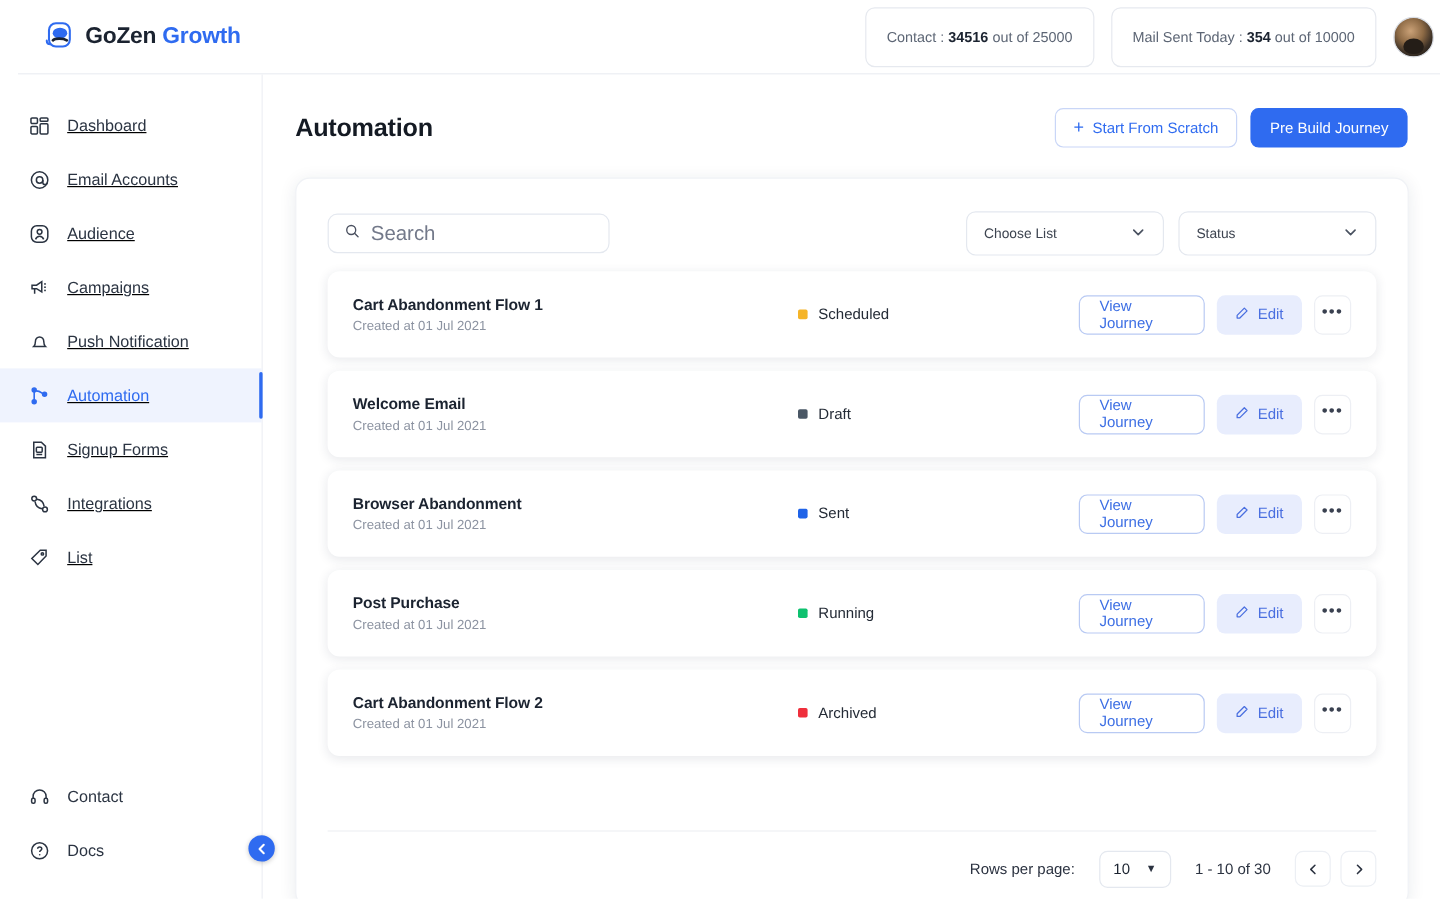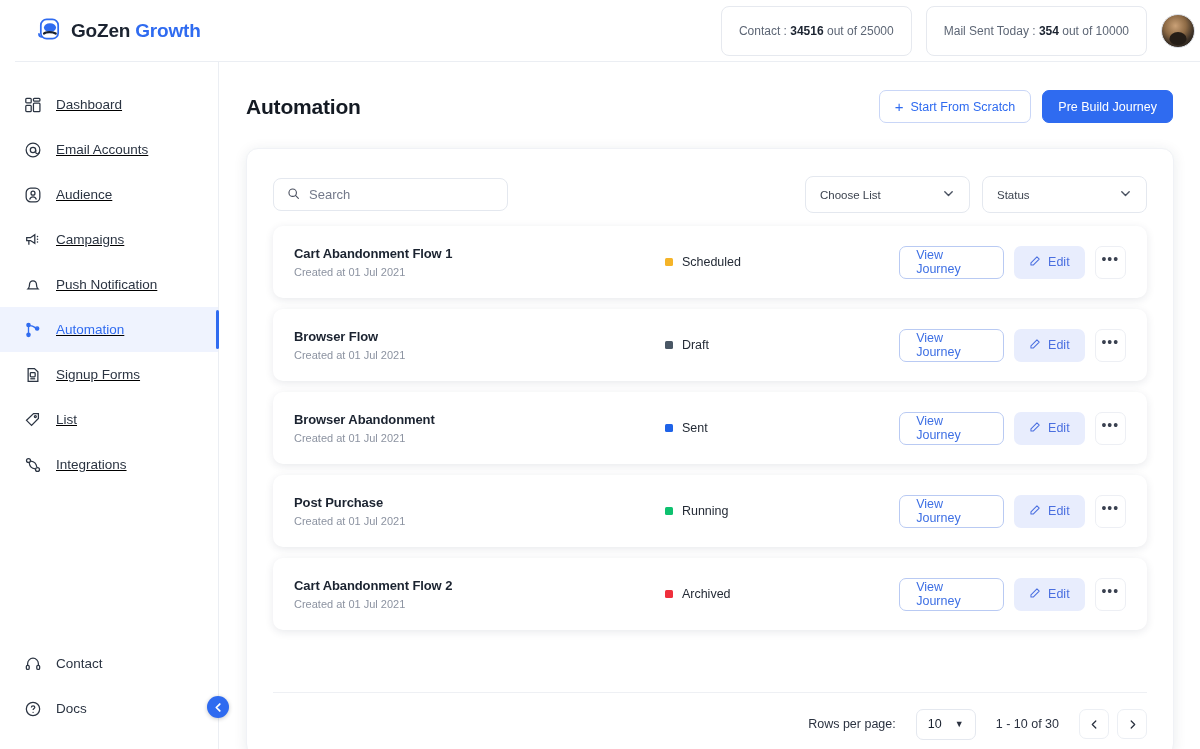--- a/index.html
+++ b/index.html
@@ -89,21 +89,21 @@
     box-shadow: 0 2px 14px rgba(26,40,70,.09);
     border: 1px solid #f0f2f6;
     position: relative; overflow: hidden;
   }
   .filters { display: flex; align-items: center; padding: 27px 26px 0 26px; }
   .search-box {
     width: 235px; height: 33px; border: 1px solid #e4e8ef; border-radius: 8px;
     display: flex; align-items: center; gap: 9px; padding: 0 13px;
   }
   .search-box input {
-    border: none; outline: none; font-size: 13px; color: #1b2330; width: 100%;
+    border: none; outline: none; font-size: 17px; color: #1b2330; width: 100%;
     font-family: "Liberation Sans", sans-serif; background: transparent;
   }
   .search-box input::placeholder { color: #73798a; }
   .filter-right { margin-left: auto; display: flex; gap: 12px; }
   .select-box {
     width: 165px; height: 37px; border: 1px solid #e4e8ef; border-radius: 8px;
     display: flex; align-items: center; padding: 0 14px; font-size: 11.5px; color: #3d4450;
     cursor: pointer; background:#fff;
   }
   .select-box .chev { margin-left: auto; color: #4a5261; }
@@ -263,36 +263,36 @@
               <rect x="7" y="7.4" width="5.4" height="4.6" rx=".8"></rect>
               <path d="M7 14.2h5.4"></path>
             </svg>
           </span>
         <span>Signup Forms</span>
       </div>
 
       <div class="nav-item">
         <span class="ico">
             <svg viewBox="0 0 20 20" fill="none" stroke="#2b3442" stroke-width="1.4">
-              <path d="M10.6 2.8H16v5.4L8.4 16 2.8 10.4z"></path>
-              <circle cx="12.6" cy="6.2" r="1.1"></circle>
-            </svg>
-          </span>
-        <span>List</span>
-      </div>
-
-      <div class="nav-item">
-        <span class="ico">
-            <svg viewBox="0 0 20 20" fill="none" stroke="#2b3442" stroke-width="1.4">
               <circle cx="5" cy="5" r="2.2"></circle>
               <circle cx="15" cy="15" r="2.2"></circle>
               <path d="M7.6 5.6c3.6.4 6 2.2 6.6 6.6M12.4 14.4c-3.6-.4-6-2.2-6.6-6.6"></path>
             </svg>
           </span>
         <span>Integrations</span>
+      </div>
+
+      <div class="nav-item">
+        <span class="ico">
+            <svg viewBox="0 0 20 20" fill="none" stroke="#2b3442" stroke-width="1.4">
+              <path d="M10.6 2.8H16v5.4L8.4 16 2.8 10.4z"></path>
+              <circle cx="12.6" cy="6.2" r="1.1"></circle>
+            </svg>
+          </span>
+        <span>List</span>
       </div>
     </div>
 
     <div class="nav-bottom">
       <div class="nav-item">
         <span class="ico">
             <svg viewBox="0 0 20 20" fill="none" stroke="#2b3442" stroke-width="1.4">
               <path d="M4 12V9.6a6 6 0 0 1 12 0V12"></path>
               <rect x="2.6" y="11.4" width="3.2" height="4.6" rx="1.4"></rect>
               <rect x="14.2" y="11.4" width="3.2" height="4.6" rx="1.4"></rect>
@@ -383,21 +383,21 @@
                     <path d="M10.6 2.4 13.6 5.4 5.6 13.4H2.6v-3z"></path>
                   </svg></span>
               <span>Edit</span>
             </div>
             <div class="btn-more">•••</div>
           </div>
         </div>
 
         <div class="row-card">
           <div class="row-left">
-            <div class="row-name">Browser Flow</div>
+            <div class="row-name">Welcome Email</div>
             <div class="row-sub">Created at 01 Jul 2021</div>
           </div>
           <div class="row-status">
             <span class="dot" style="background:#4a5765"></span>
             <span>Draft</span>
           </div>
           <div class="row-actions">
             <div class="btn-view">View Journey</div>
             <div class="btn-edit">
               <span><svg viewBox="0 0 16 16" width="12" height="12" fill="none" stroke="#4a6fe0" stroke-width="1.4" stroke-linecap="round" stroke-linejoin="round">

